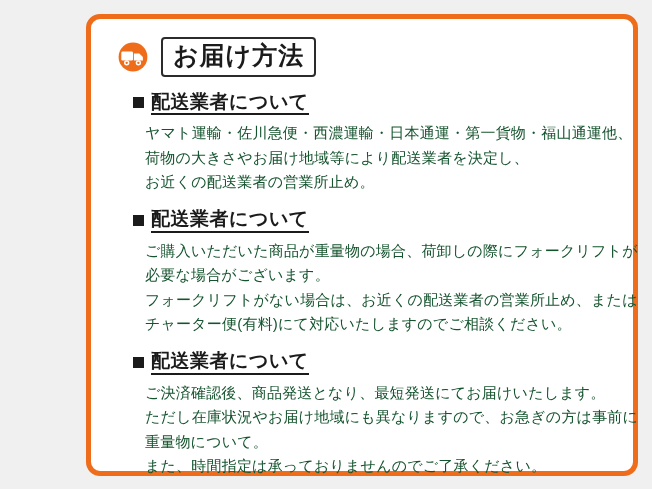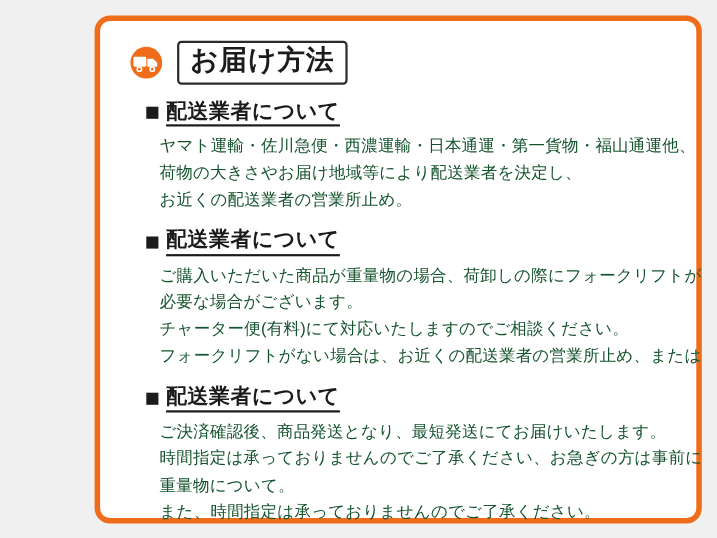--- a/index.html
+++ b/index.html
@@ -126,32 +126,32 @@
     </div>
 
     <div class="section">
       <div class="sec-head">
         <span class="sec-square"></span>
         <span class="sec-title">配送業者について</span>
       </div>
       <div class="body-lines">
         <div class="body-line">ご購入いただいた商品が重量物の場合、荷卸しの際にフォークリフトが</div>
         <div class="body-line">必要な場合がございます。</div>
+        <div class="body-line">フォークリフトがない場合は、お近くの配送業者の営業所止め、または</div>
         <div class="body-line">チャーター便(有料)にて対応いたしますのでご相談ください。</div>
-        <div class="body-line">フォークリフトがない場合は、お近くの配送業者の営業所止め、または</div>
       </div>
     </div>
 
     <div class="section">
       <div class="sec-head">
         <span class="sec-square"></span>
         <span class="sec-title">配送業者について</span>
       </div>
       <div class="body-lines">
         <div class="body-line">ご決済確認後、商品発送となり、最短発送にてお届けいたします。</div>
-        <div class="body-line">時間指定は承っておりませんのでご了承ください、お急ぎの方は事前に</div>
+        <div class="body-line">ただし在庫状況やお届け地域にも異なりますので、お急ぎの方は事前に</div>
         <div class="body-line">重量物について。</div>
         <div class="body-line">また、時間指定は承っておりませんのでご了承ください。</div>
       </div>
     </div>
 
   </div>
 </div>
 
 </body></html>

